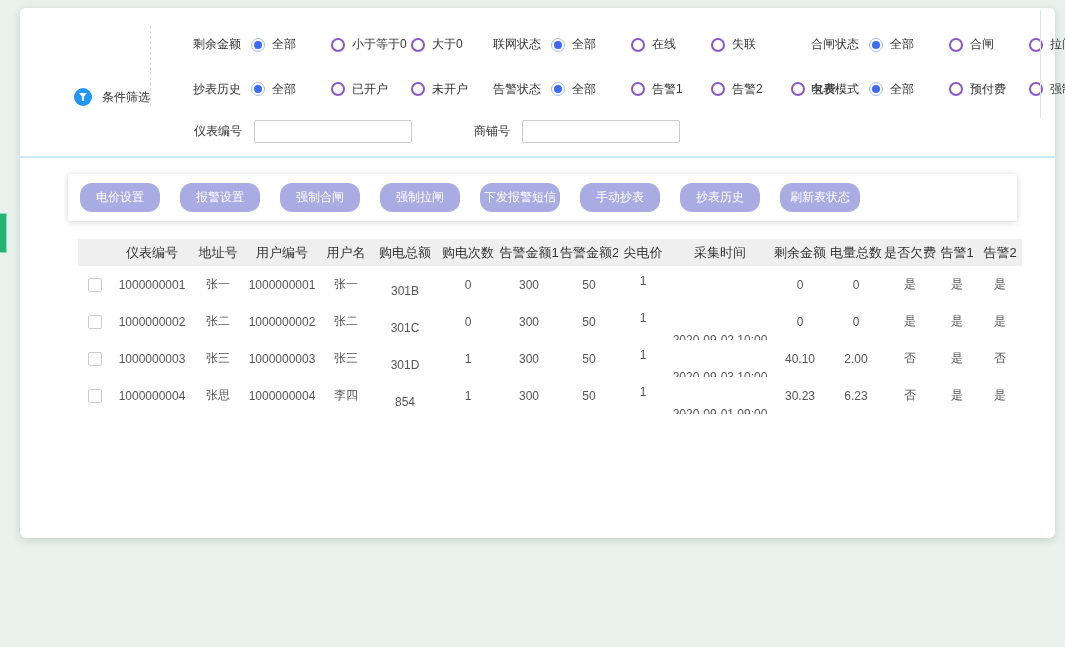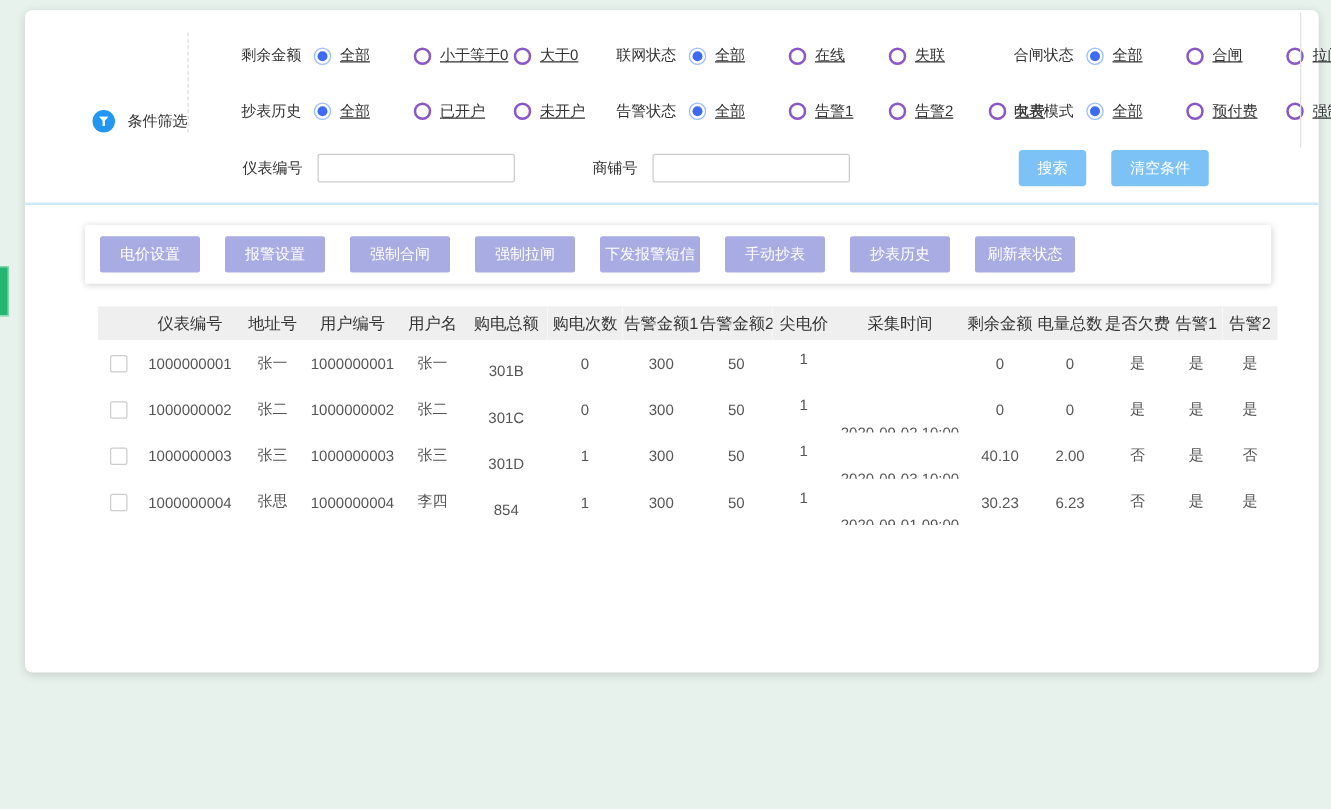--- a/index.html
+++ b/index.html
@@ -76,21 +76,21 @@
     display: grid;
     grid-template-columns: 300px 318px auto;
     row-gap: 11px;
     padding-left: 42px;
     padding-top: 4px;
     flex: 1;
   }
   .filter-group { display: flex; align-items: center; font-size: 12px; color: #333; }
   .group-label { margin-right: 10px; white-space: nowrap; }
   .option { display: flex; align-items: center; gap: 7px; min-width: 80px; cursor: pointer; }
-  .option .opt-label { white-space: nowrap; color: #333; text-decoration: underline; }
+  .option .opt-label { white-space: nowrap; color: #333; }
   .radio {
     width: 14px; height: 14px; border-radius: 50%;
     border: 2px solid #8a56c8; background: #fff; flex: none;
   }
   .radio.sel {
     border: 1px solid #9cbefa; position: relative;
   }
   .radio.sel::after {
     content: ''; position: absolute; left: 2px; top: 2px; right: 2px; bottom: 2px;
     border-radius: 50%; background: #3e6cf0;
@@ -123,21 +123,21 @@
     margin: 16px 38px 0 48px;
     height: 47px;
     background: #fff;
     box-shadow: 0 1px 6px rgba(0,0,0,0.18);
     display: flex; align-items: center;
     padding-left: 12px; gap: 20px;
     border-radius: 2px;
   }
   .action-btn {
     background: #a9ace2; color: #fff;
-    border: none; border-radius: 2px;
+    border: none; border-radius: 12px;
     font-size: 12px; width: 80px; padding: 6px 0;
     text-align: center; cursor: pointer; font-family: inherit; white-space: nowrap;
   }
   
   .table-wrap { margin: 18px 0 0 58px; }
   table { border-collapse: collapse; table-layout: fixed; width: 938px; }
   thead th {
     background: #efefef;
     font-size: 13px; color: #333; font-weight: 500;
     height: 27px; text-align: center; white-space: nowrap; overflow: hidden;
@@ -272,24 +272,20 @@
   </div>
 
   <div class="input-row">
     <div class="input-group">
       <label>仪表编号</label>
       <input type="text" value="" style="">
     </div>
     <div class="input-group shop">
       <label>商铺号</label>
       <input type="text" value="" style="">
-    </div>
-    <div class="search-buttons">
-      <button class="blue-btn">搜索</button>
-      <button class="blue-btn">清空条件</button>
     </div>
   </div>
 
   <div class="blue-divider"></div>
 
   <div class="action-bar" id="action-bar">
       <button class="action-btn">电价设置</button>
       <button class="action-btn">报警设置</button>
       <button class="action-btn">强制合闸</button>
       <button class="action-btn">强制拉闸</button>

